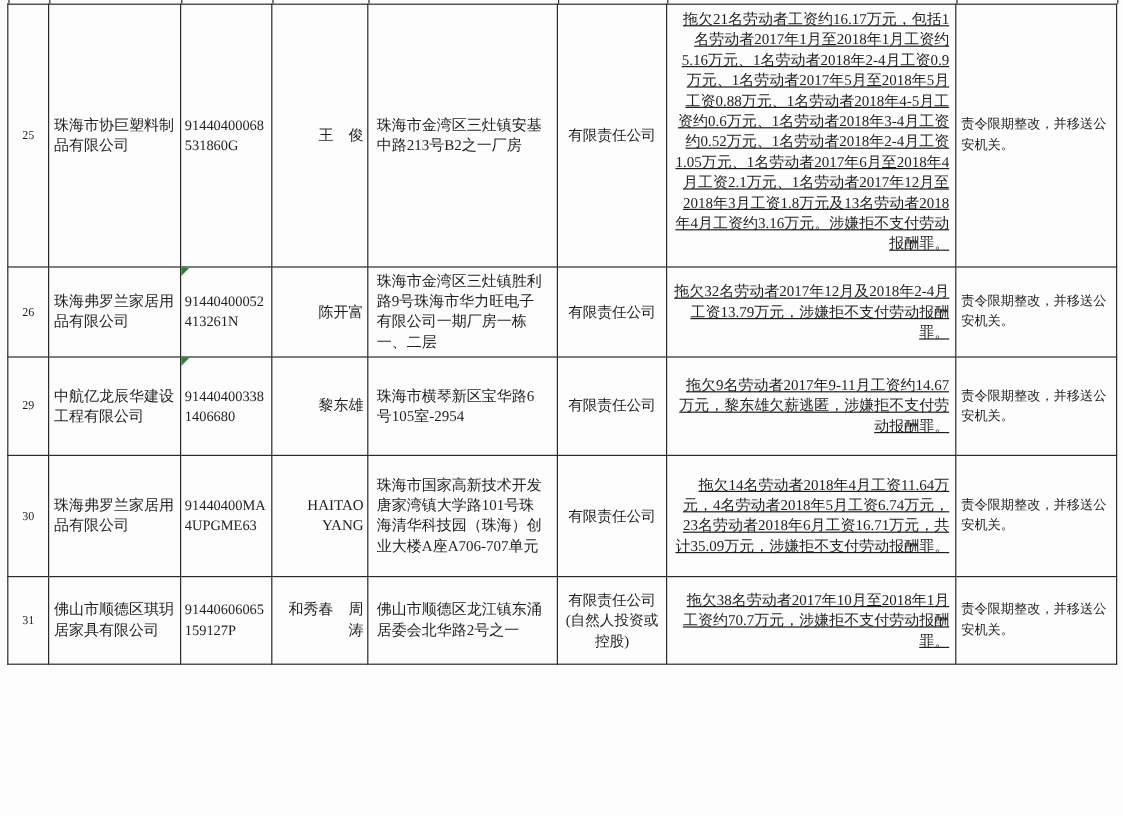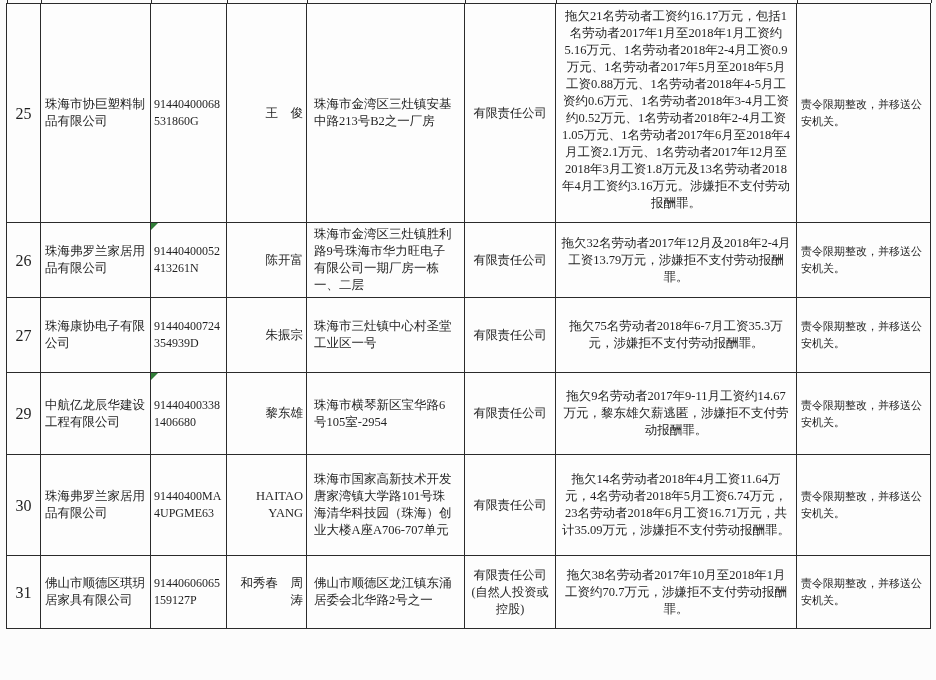--- a/index.html
+++ b/index.html
@@ -16,27 +16,27 @@
     background:#fdfdfd;
   }
   td{
     border:1px solid #2b2b2b;
     vertical-align:middle;
     font-size:12.5px;line-height:17px;
     padding:2px 4px;
     overflow:hidden;
     word-break:break-word;
   }
-  td.c-idx{text-align:center;font-size:16px;padding:2px 1px;}
+  td.c-idx{text-align:center;font-size:10px;padding:2px 1px;}
   td.c-comp{text-align:left;padding:2px 4px;}
   td.c-code{font-size:12px;word-break:break-all;padding:2px 3px;position:relative;}
   td.c-name{text-align:right;padding:2px 3px;}
   td.c-addr{text-align:left;padding:2px 7px;}
   td.c-type{text-align:center;padding:2px 2px;font-size:12.2px;}
-  td.c-viol{text-align:center;padding:2px 5px;}
+  td.c-viol{text-align:right;padding:2px 5px;text-decoration:underline;}
   td.c-act{text-align:left;padding:2px 4px;font-size:11px;}
   tr.r25 td{height:212px;}
   tr.r26 td{height:70px;}
   tr.r27 td{height:70px;}
   tr.r28 td{height:64px;}
   tr.r29 td{height:77px;}
   tr.r30 td{height:96px;}
   tr.r31 td{height:68px;}
   tr.r25 td.c-viol{vertical-align:top;padding-top:4px;}
   .err-marker{
@@ -77,30 +77,20 @@
       <tr class="r26">
         <td class="c-idx">26</td>
         <td class="c-comp">珠海弗罗兰家居用品有限公司</td>
         <td class="c-code"><span class="err-marker"></span><span>91440400052413261N</span></td>
         <td class="c-name">陈开富</td>
         <td class="c-addr">珠海市金湾区三灶镇胜利路9号珠海市华力旺电子有限公司一期厂房一栋一、二层</td>
         <td class="c-type">有限责任公司</td>
         <td class="c-viol">拖欠32名劳动者2017年12月及2018年2-4月工资13.79万元，涉嫌拒不支付劳动报酬罪。</td>
         <td class="c-act">责令限期整改，并移送公安机关。</td>
       </tr>
-      <tr class="r27">
-        <td class="c-idx">27</td>
-        <td class="c-comp">珠海康协电子有限公司</td>
-        <td class="c-code">91440400724354939D</td>
-        <td class="c-name">朱振宗</td>
-        <td class="c-addr">珠海市三灶镇中心村圣堂工业区一号</td>
-        <td class="c-type">有限责任公司</td>
-        <td class="c-viol">拖欠75名劳动者2018年6-7月工资35.3万元，涉嫌拒不支付劳动报酬罪。</td>
-        <td class="c-act">责令限期整改，并移送公安机关。</td>
-      </tr>
       <tr class="r29">
         <td class="c-idx">29</td>
         <td class="c-comp">中航亿龙辰华建设工程有限公司</td>
         <td class="c-code"><span class="err-marker"></span><span>914404003381406680</span></td>
         <td class="c-name">黎东雄</td>
         <td class="c-addr">珠海市横琴新区宝华路6号105室-2954</td>
         <td class="c-type">有限责任公司</td>
         <td class="c-viol">拖欠9名劳动者2017年9-11月工资约14.67万元，黎东雄欠薪逃匿，涉嫌拒不支付劳动报酬罪。</td>
         <td class="c-act">责令限期整改，并移送公安机关。</td>
       </tr>

